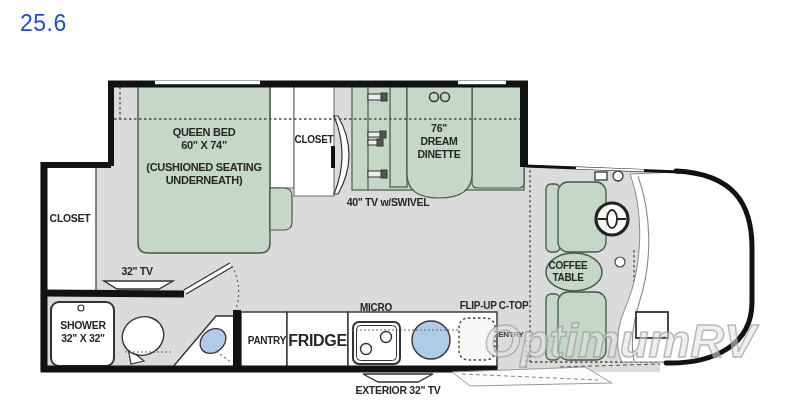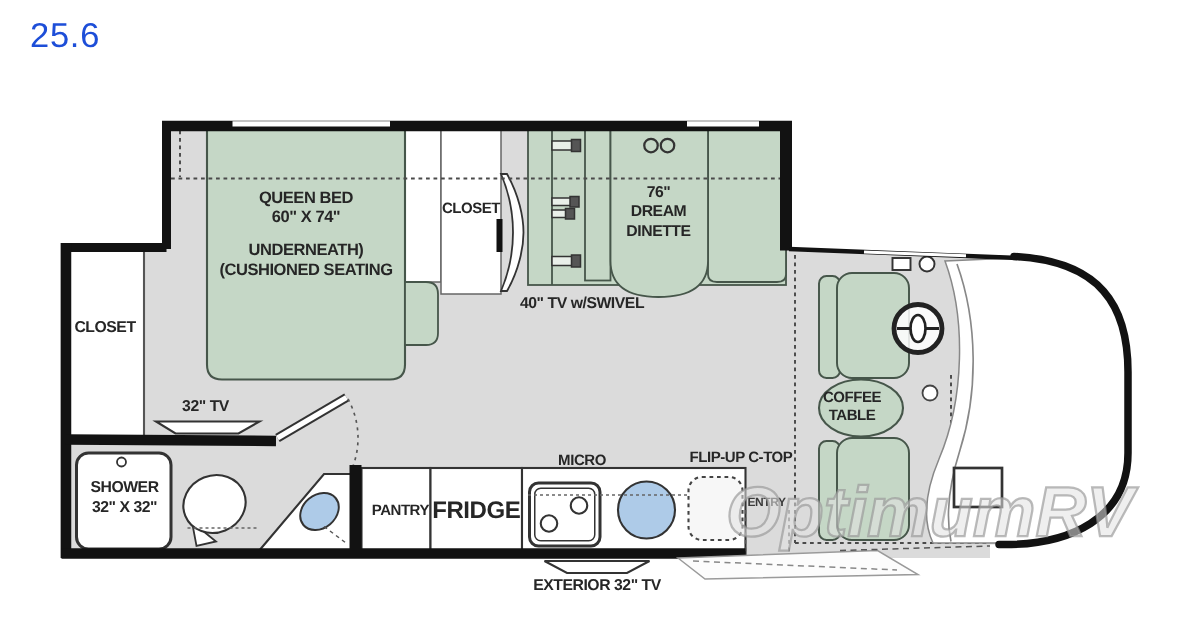--- a/index.html
+++ b/index.html
@@ -179,22 +179,22 @@
       <line x1="560" y1="367" x2="660" y2="364" stroke="#555" stroke-width="1" stroke-dasharray="4,3"></line>
     </g>
   </svg>
 
   <div class="model">25.6</div>
 
   <div class="lbl" style="left:134px;top:126px;width:140px;font-size:11px;line-height:13px;">
     <div>QUEEN BED</div>
     <div>60" X 74"</div>
     <div style="height:9px;"></div>
+    <div>(CUSHIONED SEATING</div>
     <div>UNDERNEATH)</div>
-    <div>(CUSHIONED SEATING</div>
   </div>
 
   <div class="lbl" style="left:44px;top:212px;width:52px;font-size:10.5px;">CLOSET</div>
 
   <div class="lbl" style="left:291px;top:134px;width:46px;font-size:10px;">CLOSET</div>
 
   <div class="lbl" style="left:404px;top:122px;width:70px;font-size:10.5px;line-height:13px;">
     <div>76"</div>
     <div>DREAM</div>
     <div>DINETTE</div>
@@ -212,21 +212,21 @@
 
   <div class="lbl" style="left:54px;top:319px;width:58px;font-size:10.5px;line-height:13px;">
     <div>SHOWER</div>
     <div>32" X 32"</div>
   </div>
 
   <div class="lbl" style="left:242px;top:335px;width:44px;font-size:10px;text-align:right;">PANTRY</div>
 
   <div class="lbl" style="left:288px;top:335px;width:59px;font-size:16px;">FRIDGE</div>
 
-  <div class="lbl" style="left:356px;top:302px;width:40px;font-size:10px;margin-left:12px;">MICRO</div>
+  <div class="lbl" style="left:356px;top:302px;width:40px;font-size:10px;">MICRO</div>
 
   <div class="lbl" style="left:455px;top:300px;width:78px;font-size:10px;">FLIP-UP C-TOP</div>
 
   <div class="lbl" style="left:496px;top:329px;width:30px;font-size:8px;color:#3a3a3a;">ENTRY</div>
 
   <div class="lbl" style="left:352px;top:384px;width:92px;font-size:10.5px;">EXTERIOR 32" TV</div>
 
   <div class="watermark">OptimumRV</div>
 </div>
 

